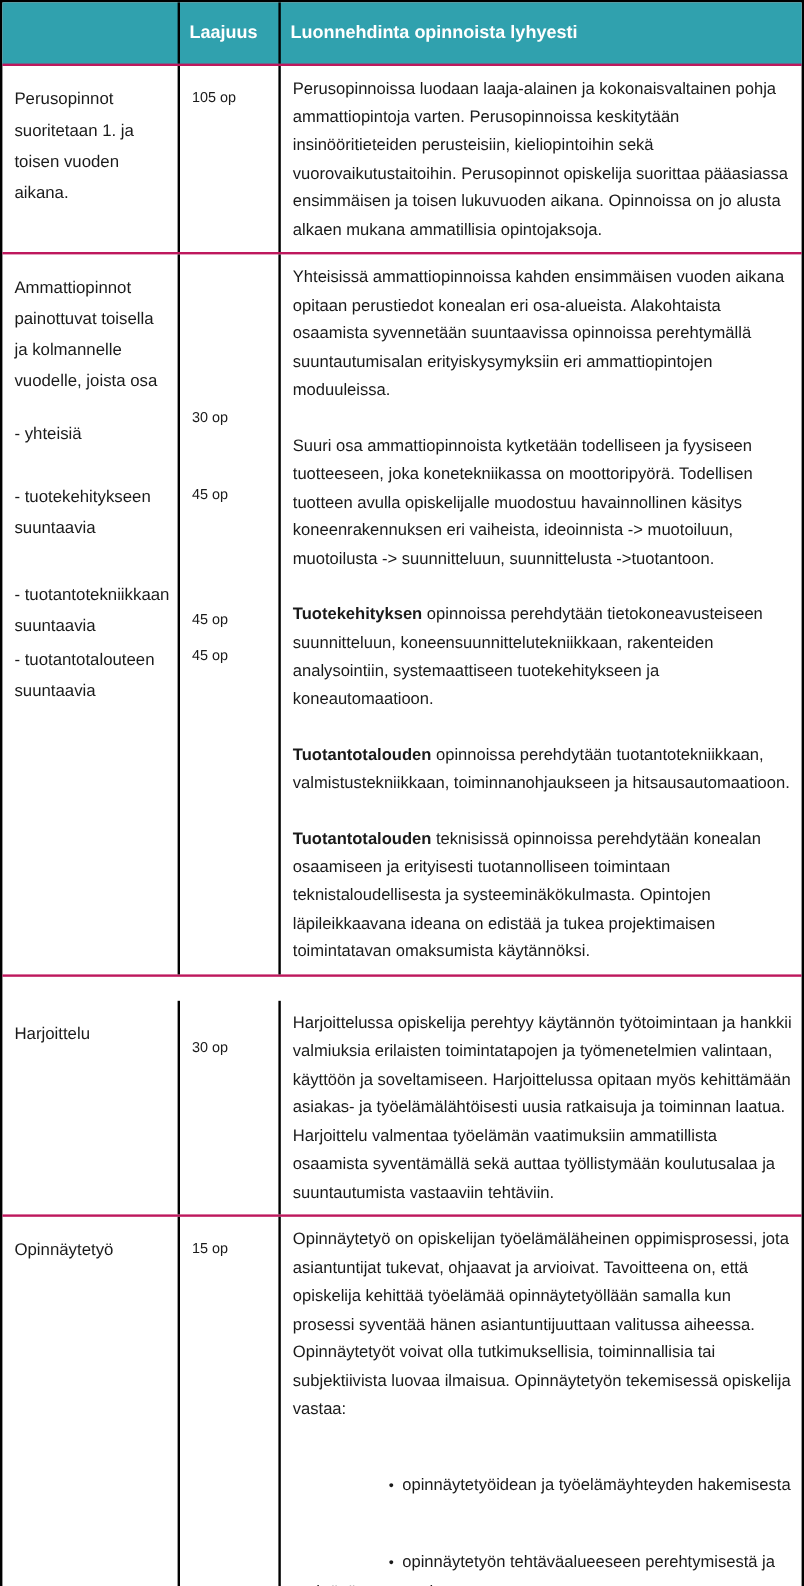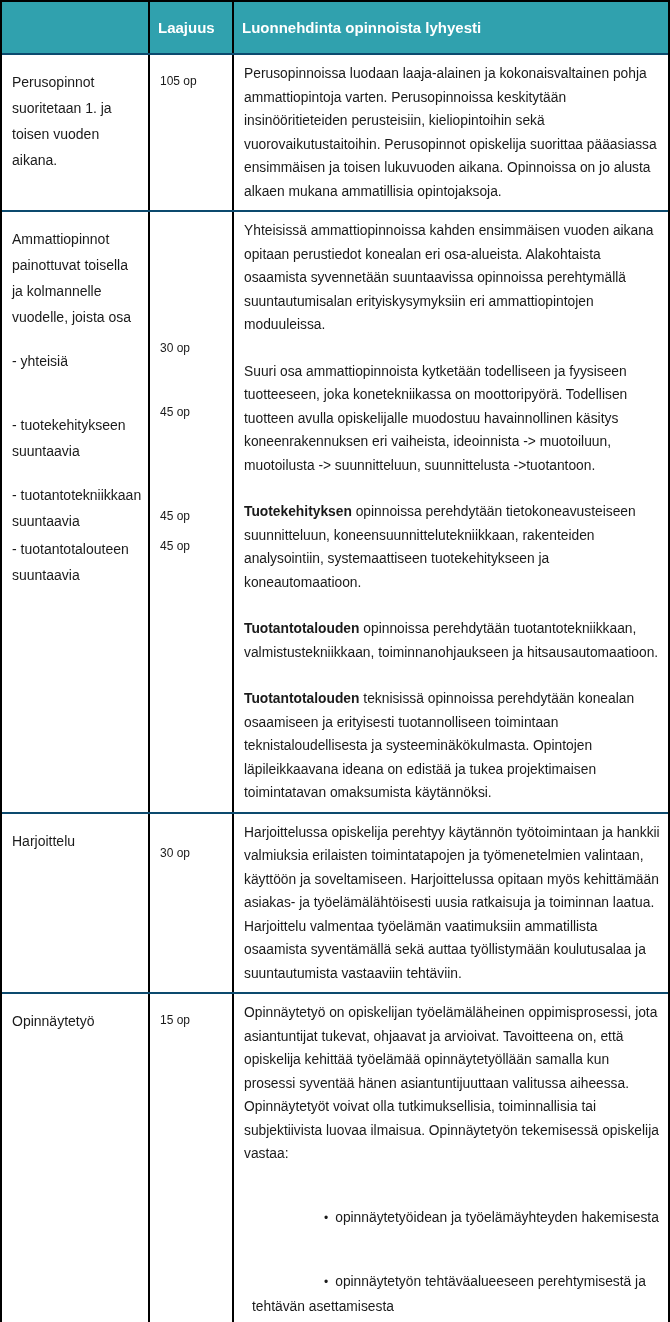--- a/index.html
+++ b/index.html
@@ -9,21 +9,21 @@
     font-family: "Liberation Sans", sans-serif;
     color: #1a1a1a;
   }
   .study-table {
     width: 670px;
     border: 2px solid #000;
   }
   .row {
     display: grid;
     grid-template-columns: 148px 84px 1fr;
-    border-bottom: 2px solid #0c4a6e;
+    border-bottom: 2px solid #be185d;
   }
   .row:last-child { border-bottom: none; }
   .cell { border-right: 2px solid #000; }
   .cell:last-child { border-right: none; }
 
   
   .row-header { min-height: 53px; background: #30a1ae; }
   .row-header .cell {
     display: flex; align-items: center;
     padding: 0 8px;
@@ -43,28 +43,28 @@
   .desc-cell {
     padding: 7px 8px 7px 10px;
     font-size: 13.8px; line-height: 23.5px;
   }
   .desc-cell p { margin: 0 0 23px 0; }
   .desc-cell p:last-child { margin-bottom: 0; }
 
   
   .row-perus   { min-height: 138px; }
   .row-ammatti { min-height: 457px; }
-  .row-harjoit { min-height: 168px; }
+  .row-harjoit { min-height: 168px; margin-top: 20px; }
   .row-oppari  { min-height: 347px; }
 
   
   .row-ammatti .title-cell, .row-ammatti .op-cell { position: relative; }
   .abs { position: absolute; left: 10px; width: 130px; }
   .pos-item-0 { top: 136px; }
-  .pos-item-1 { top: 200px; }
+  .pos-item-1 { top: 188px; }
   .pos-item-2 { top: 270px; }
   .pos-item-3 { top: 324px; }
   .pos-op-0 { top: 124px; }
   .pos-op-1 { top: 188px; }
   .pos-op-2 { top: 292px; }
   .pos-op-3 { top: 322px; }
 
   .row-harjoit .op-cell .op-val { display: block; margin-top: 13px; }
 
   

